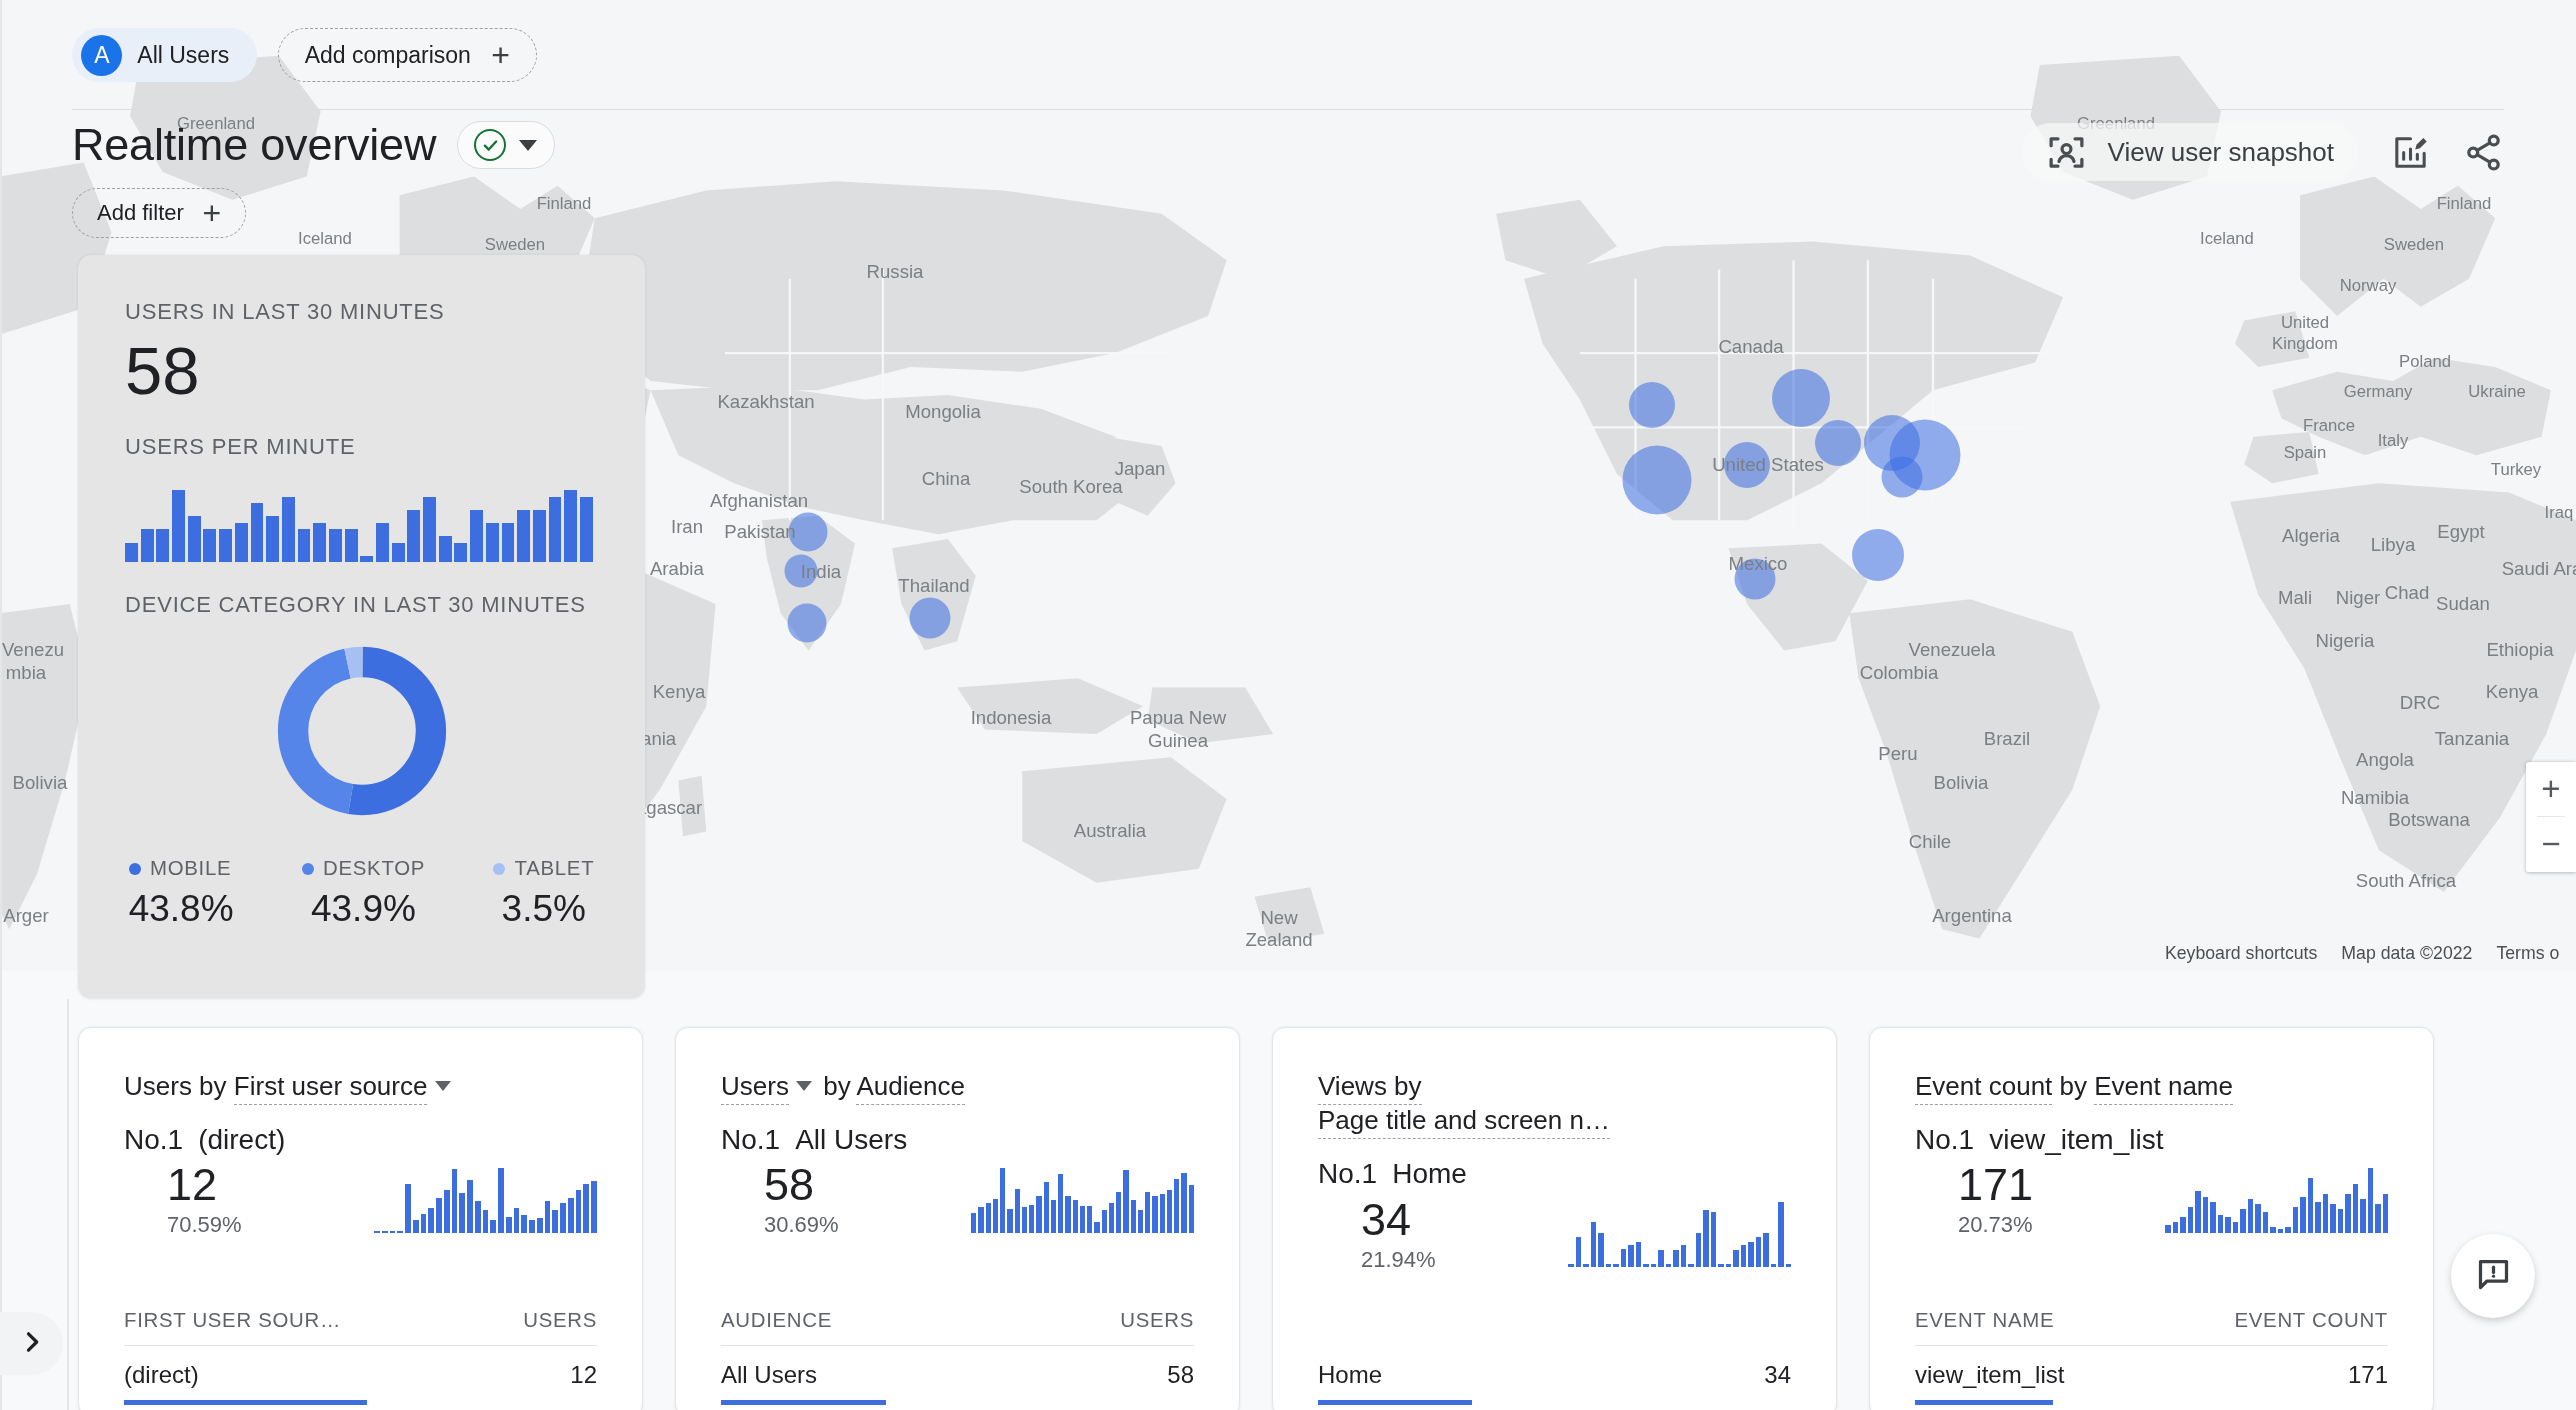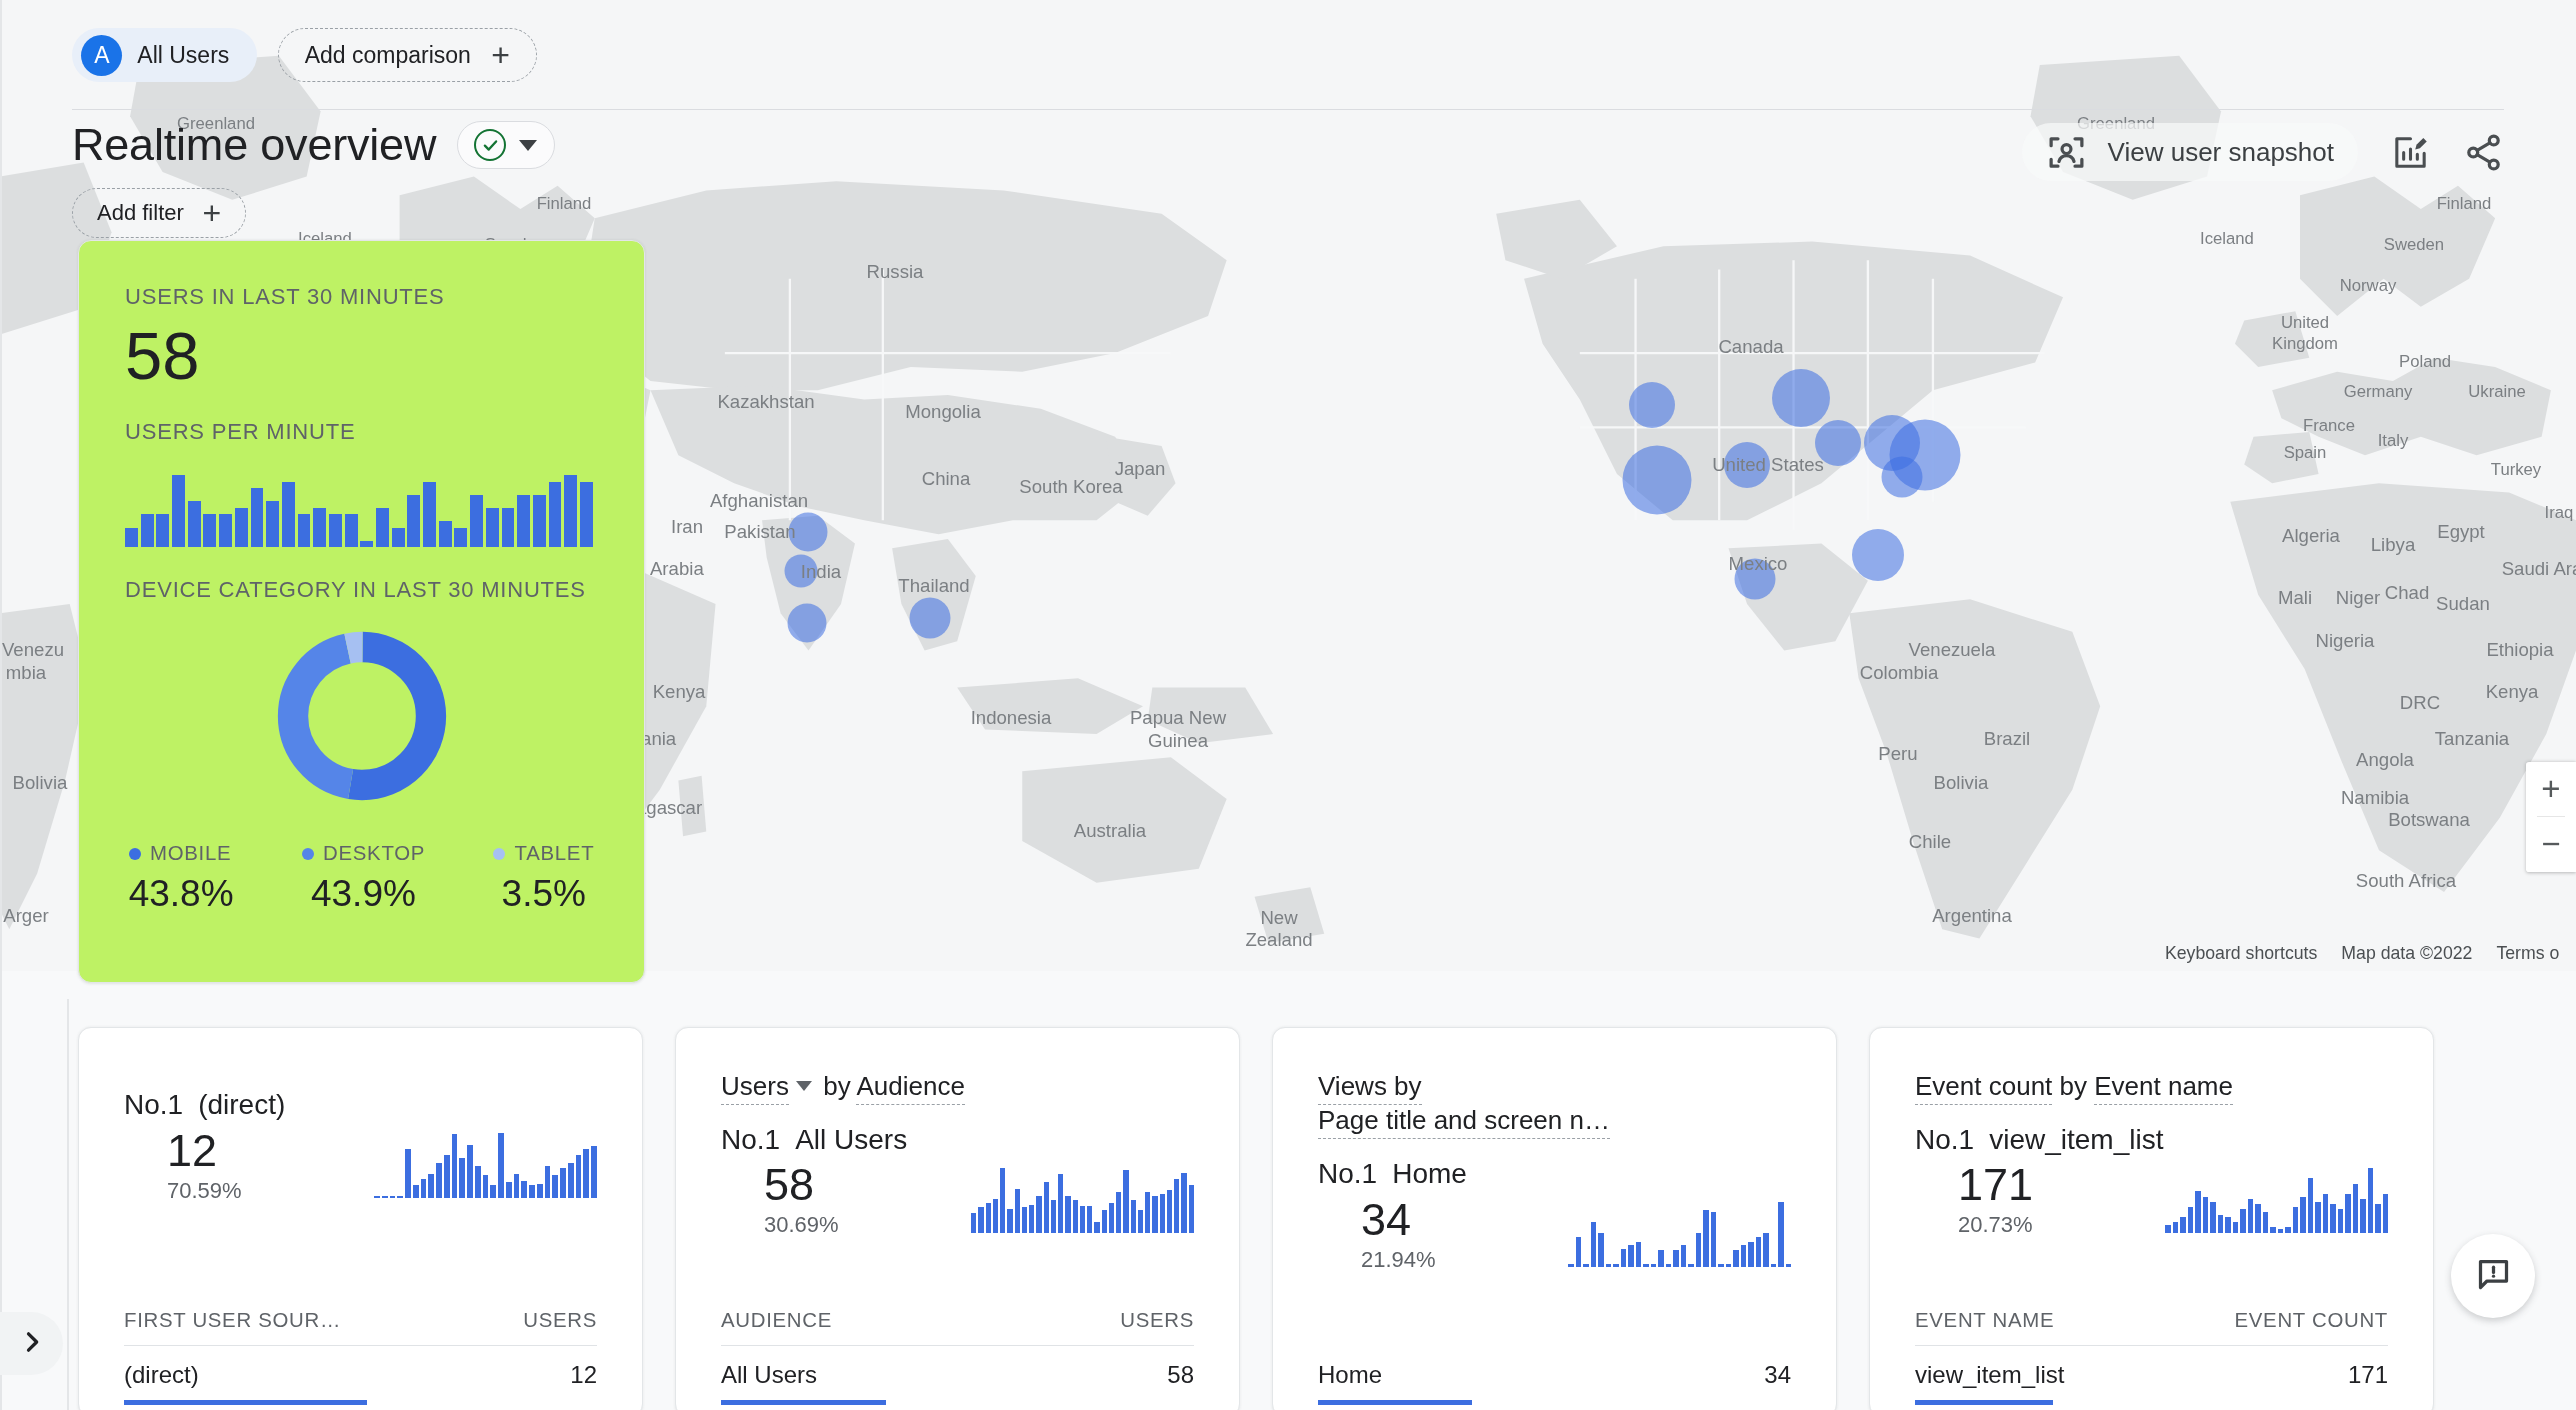--- a/index.html
+++ b/index.html
@@ -103,22 +103,22 @@
   #snapshot-btn {
     display: flex; align-items: center; gap: 20.4px;
     height: 58px; padding: 0 24px; border-radius: 29px;
     background: rgba(248,249,250,.72); color: #3c4043; font-size: 26px;
   }
   .tool-icon { width: 41px; height: 41px; color: #4a4e51; }
   .tool-icon svg { width: 100%; height: 100%; display: block; }
 
   
   #rt-card {
-    position: absolute; left: 78px; top: 240px; width: 567px; height: 743px;
-    background: #bef264; border: 0.9px solid #e3e6e8; border-radius: 13px;
+    position: absolute; left: 78px; top: 255px; width: 567px; height: 743px;
+    background: #e5e5e5; border: 0.9px solid #e3e6e8; border-radius: 13px;
     box-shadow: 0 0.9px 2.8px rgba(60,64,67,.12);
     padding: 43px 46px 0 46px;
   }
   .sect-label {
     font-size: 22px; letter-spacing: 0.8px; color: #5f6368; text-transform: uppercase;
   }
   #rt-big { font-size: 67px; color: #202124; font-weight: 400; margin-top: 11px; line-height: 1.05; }
   #upm-label { margin-top: 28px; }
   #upm-chart {
     margin-top: 24px; height: 78px; width: 468px;
@@ -501,20 +501,21 @@
           <span class="dev-dot" style="background:#a6c0f2"></span>
           <span class="dev-name">TABLET</span>
         </div>
         <div class="dev-pct">3.5%</div>
       </div>
     </div>
   </div>
 
   <div id="cards-row">
       <div class="mini-card">
+        <div class="card-title"><span>Users by </span><span class="dim">First user source</span><span class="title-caret"></span></div>
         <div class="card-no1">
           <span>No.1</span>
           <span>(direct)</span>
         </div>
         <div class="card-mid">
           <div class="card-metric">
             <div class="card-value">12</div>
             <div class="card-pct">70.59%</div>
           </div>
           <div class="spark">

